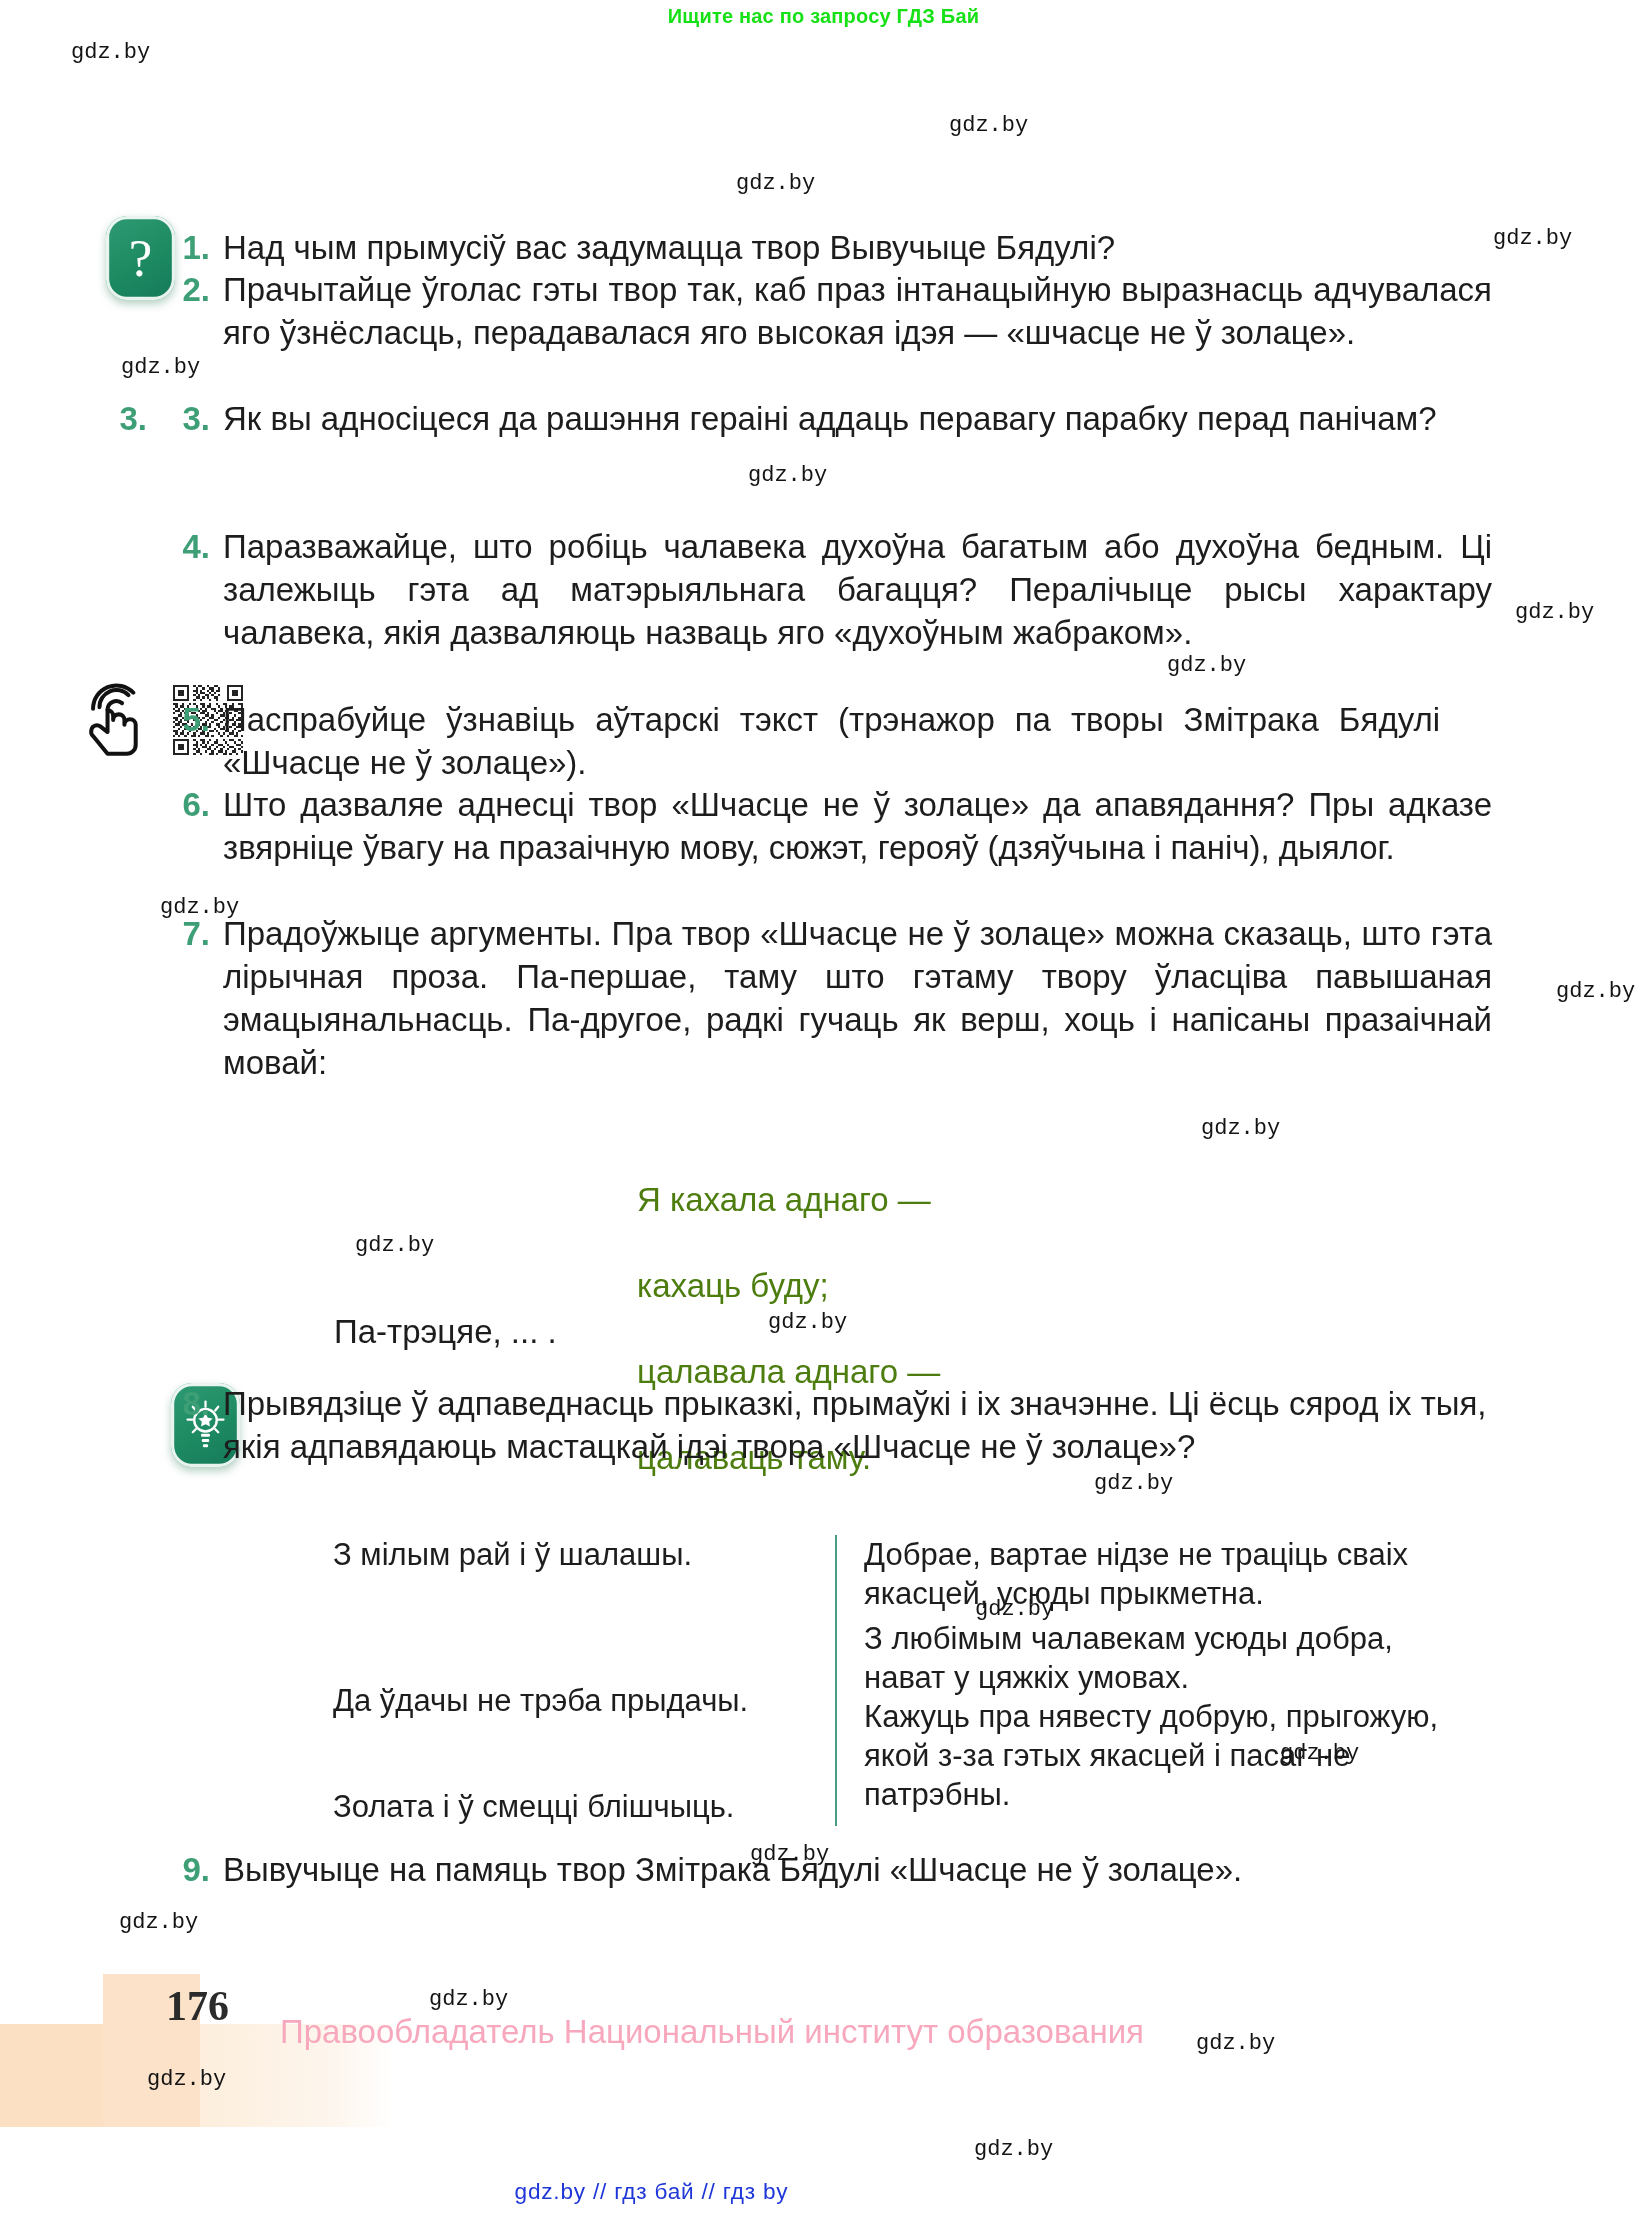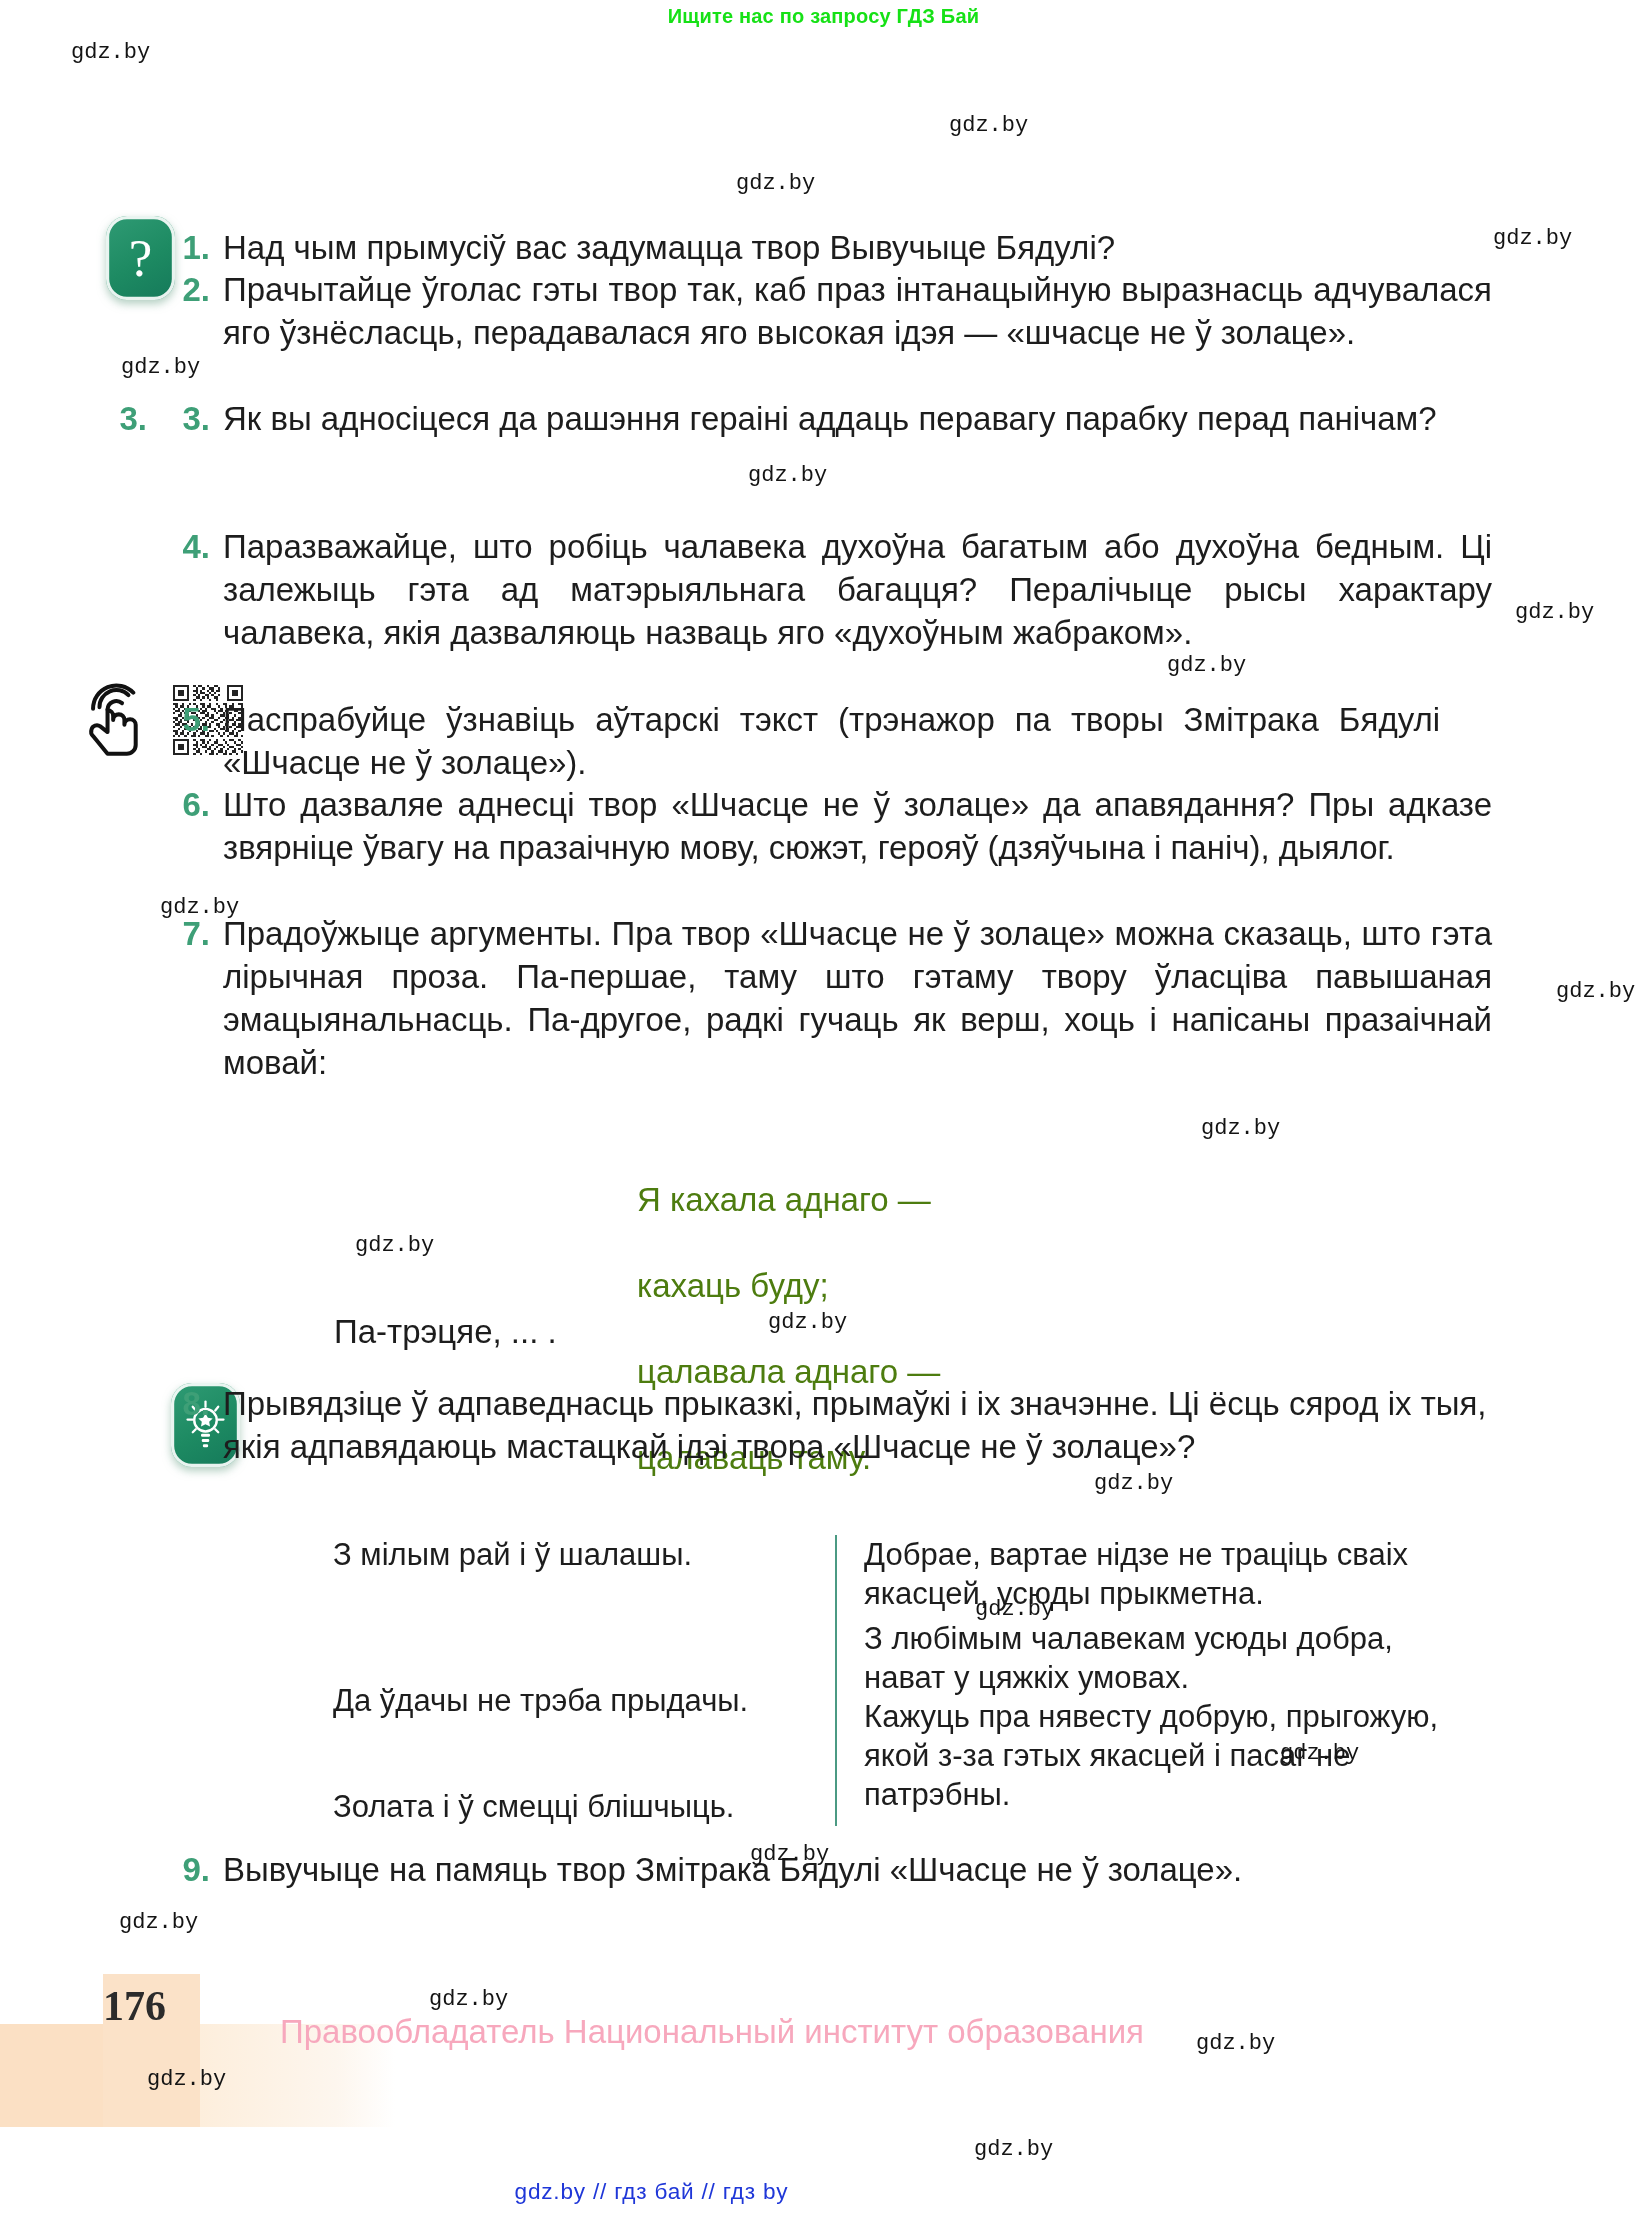--- a/index.html
+++ b/index.html
@@ -150,25 +150,26 @@
   .pn-bar-right {
     position: absolute;
     left: 200px; top: 50px;
     width: 195px; height: 103px;
     background: linear-gradient(to right, #fdeedc 0%, #fdf6ee 70%, #ffffff 100%);
   }
   .page-number {
     position: absolute;
     left: 103px; top: 8px;
     width: 97px;
-    text-align: left;
+    text-align: center;
     font-family: "Liberation Serif", "DejaVu Serif", serif;
     font-size: 42px;
     font-weight: bold;
     color: #2b2b2b;
+    padding-left: 46px;
   }
 
   .copyright {
     position: absolute;
     left: 280px;
     bottom: 165px;
     font-size: 33px;
     color: #f7a8bd;
     white-space: nowrap;
   }

